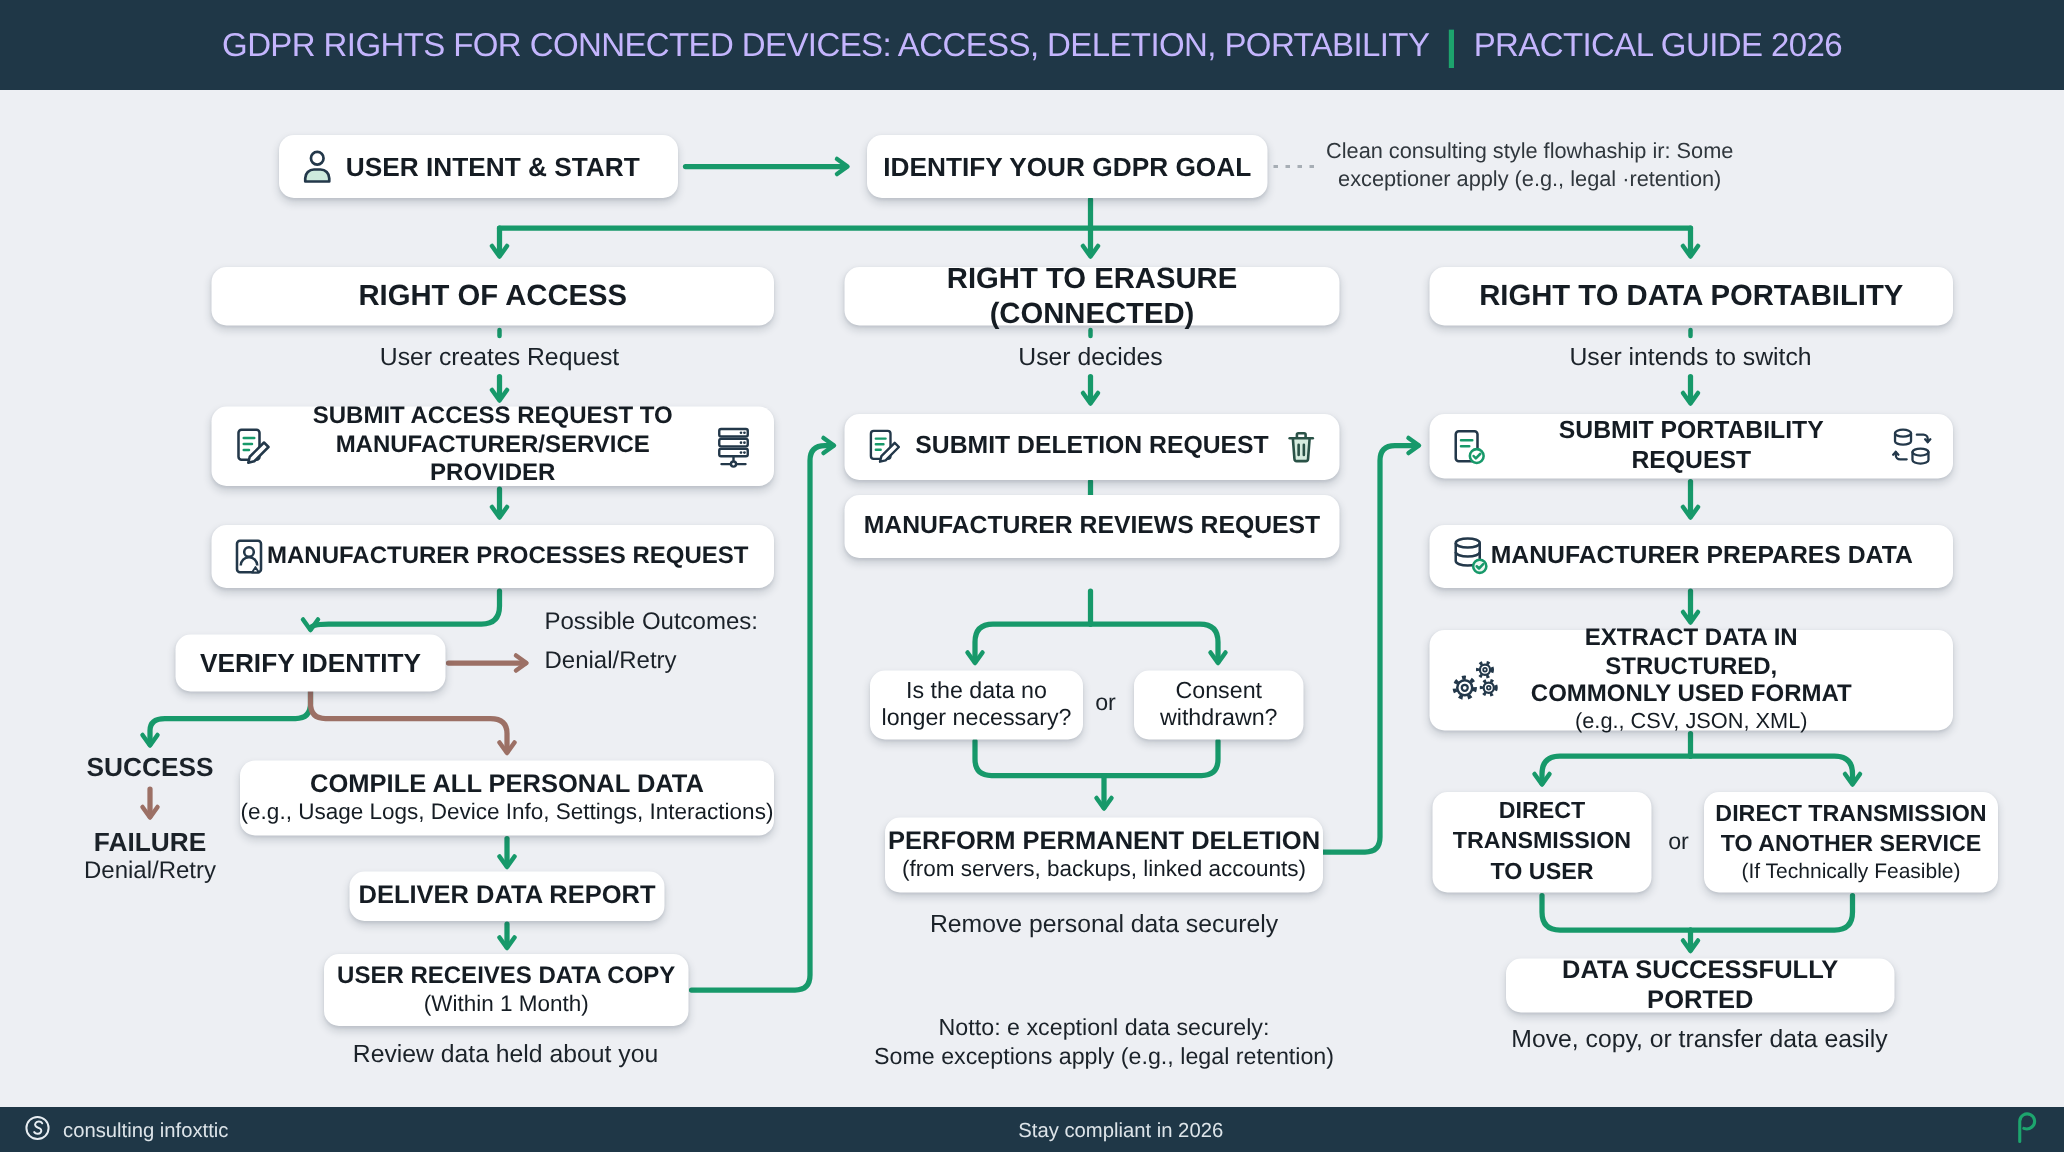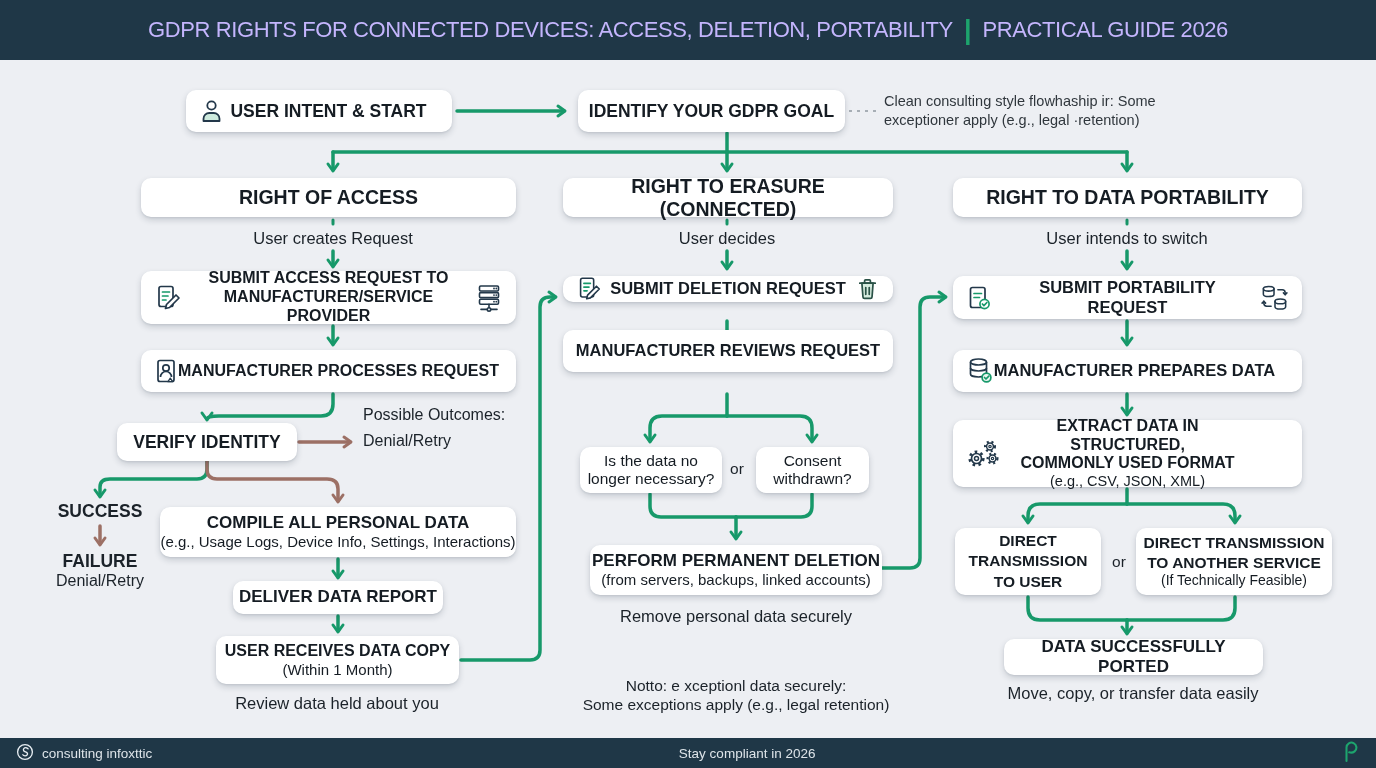--- a/index.html
+++ b/index.html
@@ -10,21 +10,21 @@
   .hdr .t{color:#c4b5fd;font-weight:400;font-size:22px;letter-spacing:-0.4px;white-space:nowrap;}
   .hdr .d{color:#1da36d;font-weight:700;font-size:27px;}
   .ftr{top:738px;height:30px;justify-content:space-between;padding:0 16px;color:#dde4e9;font-size:13.5px;}
   .ftr .cell{display:flex;align-items:center;gap:8px;}
   .box{position:absolute;background:#fff;border-radius:10px;
        box-shadow:0 3px 6px rgba(27,43,60,.18),0 1px 2px rgba(27,43,60,.08);
        display:flex;flex-direction:column;align-items:center;justify-content:center;
        text-align:center;color:#151c23;font-weight:700;box-sizing:border-box;line-height:1.18;}
   .box .sub{font-weight:400;}
   .txt{position:absolute;color:#1b2229;text-align:center;transform:translateX(-50%);white-space:nowrap;}
-  .txt-l{position:absolute;color:#30373d;text-align:left;}
+  .txt-l{position:absolute;color:#30373d;text-align:center;}
   .bold{font-weight:700;}
   .icn{position:absolute;top:50%;transform:translateY(-50%);display:flex;}
   .icn.l{left:12px;}
   .icn.r{right:12px;}
   .wires{position:absolute;left:0;top:0;pointer-events:none;}
   .wires path{fill:none;}
   .g{stroke:#17996a;stroke-width:3.5;stroke-linecap:round;stroke-linejoin:round;}
   .gd{stroke:#17996a;stroke-width:3;stroke-linecap:round;stroke-dasharray:4 6;}
   .b{stroke:#9c7065;stroke-width:3.5;stroke-linecap:round;stroke-linejoin:round;}
   .yd{stroke:#a7aeb5;stroke-width:2;stroke-dasharray:3 5;}
@@ -183,21 +183,21 @@
   <div class="box" style="left:233px;top:581px;width:210px;height:33px;font-size:17px;">
     <span>DELIVER DATA REPORT</span>
   </div>
 
   <div class="box" style="left:216px;top:636px;width:243px;height:48px;">
     <span style="font-size:16px;">USER RECEIVES DATA COPY</span>
     <span class="sub" style="font-size:15px;">(Within 1 Month)</span>
   </div>
   <div class="txt" style="left:337px;top:694px;font-size:16.5px;">Review data held about you</div>
 
-  <div class="box" style="left:563px;top:276px;width:330px;height:26px;font-size:16.5px;padding:0 46px;">
+  <div class="box" style="left:563px;top:276px;width:330px;height:44px;font-size:16.5px;padding:0 46px;">
     <span class="icn l">
       <svg width="28" height="28" viewBox="0 0 30 30" fill="none" stroke="#23384a" stroke-width="1.7" stroke-linecap="round" stroke-linejoin="round">
           <rect x="6" y="3.5" width="14" height="20" rx="2"></rect>
           <path d="M9.5,9 h7 M9.5,13 h5.5 M9.5,17 h3.5" stroke="#17996a"></path>
           <path d="M13.5,21.5 l9.5,-9.5 l3,3 L16.5,24.5 l-4,1 z" fill="#ffffff"></path>
         </svg>
     </span>
     <span>SUBMIT DELETION REQUEST</span>
     <span class="icn r">
       <svg width="27" height="27" viewBox="0 0 28 28" fill="none" stroke="#2a5247" stroke-width="1.8" stroke-linecap="round" stroke-linejoin="round">

